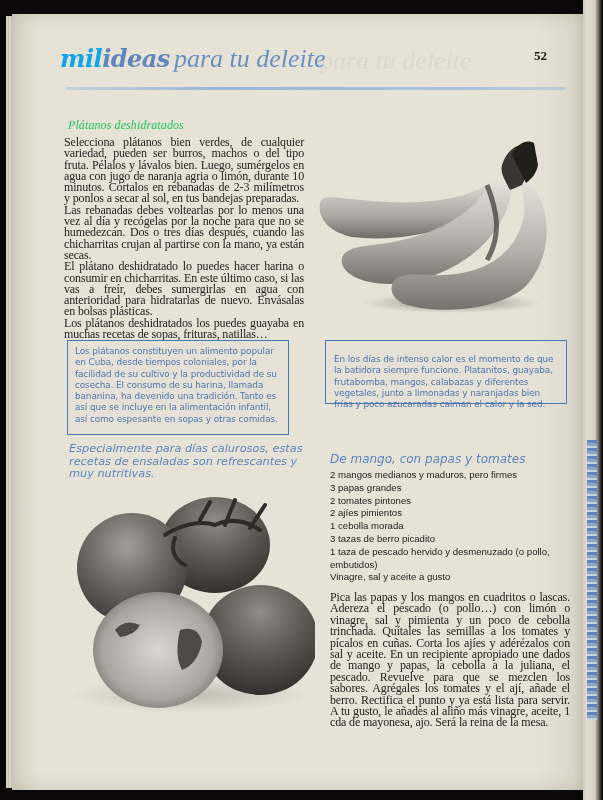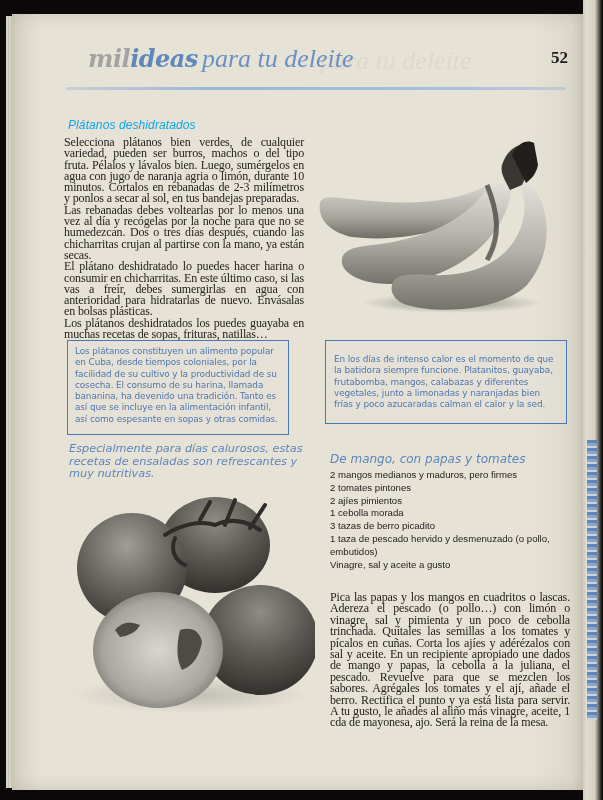--- a/index.html
+++ b/index.html
@@ -26,46 +26,46 @@
       position: absolute; left: 4px; top: 440px; width: 10px; height: 280px;
       background: repeating-linear-gradient(180deg, #4d79b6 0 3px, #7a9ecb 3px 6px, #c8d3dd 6px 8px);
       opacity: 0.85;
     }
     .header {
       position: absolute; left: 60px; top: 40px; width: 500px; height: 40px;
     }
     .logo { position: absolute; left: 0; top: 4px; white-space: nowrap; }
     .logo .mil {
       font-family: "DejaVu Serif", serif; font-style: italic; font-weight: bold;
-      color: #a3a3a3; font-size: 24px; letter-spacing: -0.5px; margin-left: 28px;
+      color: #0ea5e9; font-size: 24px; letter-spacing: -0.5px;
     }
     .logo .ideas {
       font-family: "DejaVu Serif", serif; font-style: italic; font-weight: bold;
       color: #5f87bb; font-size: 24px; letter-spacing: -0.5px;
     }
     .logo .rest {
       font-family: "Liberation Serif", serif; font-style: italic;
       color: #6990c4; font-size: 26px; margin-left: 4px;
     }
     .ghost-logo {
       position: absolute; left: 260px; top: 6px; font-size: 26px; font-style: italic;
       color: rgba(150,150,150,0.12); font-family: "Liberation Serif", serif; white-space: nowrap;
     }
     .page-number {
-      position: absolute; left: 491px; top: 8px;
-      font-family: "Liberation Serif", serif; font-weight: bold; font-size: 17px; color: #1d1b1a;
+      position: absolute; left: 474px; top: 8px;
+      font-family: "Liberation Serif", serif; font-weight: bold; font-size: 13px; color: #1d1b1a;
     }
     .header-rule {
       position: absolute; left: 66px; top: 87px; width: 500px; height: 3px;
       background: linear-gradient(90deg, rgba(150,180,215,0.4), #9ab6d7 30%, #a9c1dd 80%, rgba(160,185,215,0.5));
       border-radius: 2px;
     }
     .section-title {
-      position: absolute; font-family: Liberation Sans, sans-serif; font-style: italic;
-      color: #0ea5e9; font-size: 12px; white-space: nowrap; letter-spacing: 0.1px;
+      position: absolute; font-family: Liberation Serif, serif; font-style: italic;
+      color: #22c55e; font-size: 12px; white-space: nowrap; letter-spacing: 0.1px;
     }
     .body-text {
       position: absolute; font-family: Liberation Serif, serif;
       font-size: 12px; line-height: 11.3px; color: #262220;
       text-align: justify; letter-spacing: -0.15px;
     }
     .body-text p { margin: 0; }
     .box {
       position: absolute; border: 1.6px solid #4a77b5; background: rgba(228,226,218,0.4);
       font-family: "DejaVu Sans", sans-serif; color: #4f77ae;
@@ -137,21 +137,21 @@
   <path d="M80 160 C 82 150, 95 148, 120 150 C 170 152, 205 130, 212 90 C 215 70, 205 55, 205 55 L 222 62 C 240 90, 240 130, 215 160 C 190 185, 130 190, 95 180 C 83 176, 78 168, 80 160 Z" fill="url(#bg2)"></path>
 
   <path d="M190 40 C 195 25, 205 18, 215 20 C 220 30, 218 45, 210 60 L 198 65 C 193 55, 188 48, 190 40 Z" fill="#3a3733"></path>
   <path d="M200 30 C 205 18, 215 14, 222 18 L 226 40 C 224 50, 218 55, 214 58 Z" fill="#211f1c"></path>
 </svg>
 
 <div class="box" style="left:67px; top:340px; width:222px; height:95px; padding:5px 7px;">
   <p style="text-align:left;">Los plátanos constituyen un alimento popular en Cuba, desde tiempos coloniales, por la facilidad de su cultivo y la productividad de su cosecha. El consumo de su harina, llamada bananina, ha devenido una tradición. Tanto es así que se incluye en la alimentación infantil, así como espesante en sopas y otras comidas.</p>
 </div>
 
-<div class="box" style="left:325px; top:340px; width:242px; height:84px; padding:13px 8px 5px 8px;">
+<div class="box" style="left:325px; top:340px; width:242px; height:64px; padding:13px 8px 5px 8px;">
   <p style="text-align:left;">En los días de intenso calor es el momento de que la batidora siempre funcione. Platanitos, guayaba, frutabomba, mangos, calabazas y diferentes vegetales, junto a limonadas y naranjadas bien frías y poco azucaradas calman el calor y la sed.</p>
 </div>
 
 <div class="subhead" style="left:69px; top:443px; width:235px;">Especialmente para días calurosos, estas recetas de ensaladas son refrescantes y muy nutritivas.</div>
 
 <svg class="photo" style="left:60px; top:490px;" width="255" height="225" viewBox="0 0 255 225">
   <defs>
     <radialGradient id="tom1" cx="0.45" cy="0.3" r="0.7">
       <stop offset="0" stop-color="#a19e97"></stop>
       <stop offset="0.5" stop-color="#6e6b65"></stop>
@@ -178,20 +178,21 @@
   <ellipse cx="200" cy="150" rx="58" ry="55" fill="url(#tom2)"></ellipse>
   <path d="M105 45 C 120 35, 140 30, 155 35 C 170 28, 185 30, 200 40 M140 30 L 150 12 M165 35 L 175 10 M190 38 L 205 15 M115 48 C 110 60, 115 70, 125 75" stroke="#2e2c29" stroke-width="4" fill="none" stroke-linecap="round"></path>
   <ellipse cx="98" cy="160" rx="65" ry="58" fill="url(#cut)"></ellipse>
   <path d="M55 140 q10 -12 25 -5 q-5 10 -20 12 z" fill="#4e4b46"></path>
   <path d="M120 140 q18 -5 22 12 q-4 22 -20 28 q-8 -15 -2 -40 z" fill="#4e4b46"></path>
 </svg>
 
 <div class="subhead" style="left:330px; top:453px; font-size:12px;">De mango, con papas y tomates</div>
 <ul class="ingredients" style="left:330px; top:469px; width:240px;">
   <li>2 mangos medianos y maduros, pero firmes</li>
+  <li>3 papas grandes</li>
   <li>2 tomates pintones</li>
   <li>2 ajíes pimientos</li>
   <li>1 cebolla morada</li>
   <li>3 tazas de berro picadito</li>
   <li>1 taza de pescado hervido y desmenuzado (o pollo, embutidos)</li>
   <li>Vinagre, sal y aceite a gusto</li>
 </ul>
 <div class="body-text" style="left:330px; top:592px; width:240px; line-height:11.4px;">
   <p>Pica las papas y los mangos en cuadritos o lascas. Adereza el pescado (o pollo…) con limón o vinagre, sal y pimienta y un poco de cebolla trinchada. Quítales las semillas a los tomates y pícalos en cuñas. Corta los ajíes y adérézalos con sal y aceite. En un recipiente apropiado une dados de mango y papas, la cebolla a la juliana, el pescado. Revuelve para que se mezclen los sabores. Agrégales los tomates y el ají, añade el berro. Rectifica el punto y ya está lista para servir. A tu gusto, le añades al aliño más vinagre, aceite, 1 cda de mayonesa, ajo. Será la reina de la mesa.</p>
 </div>

